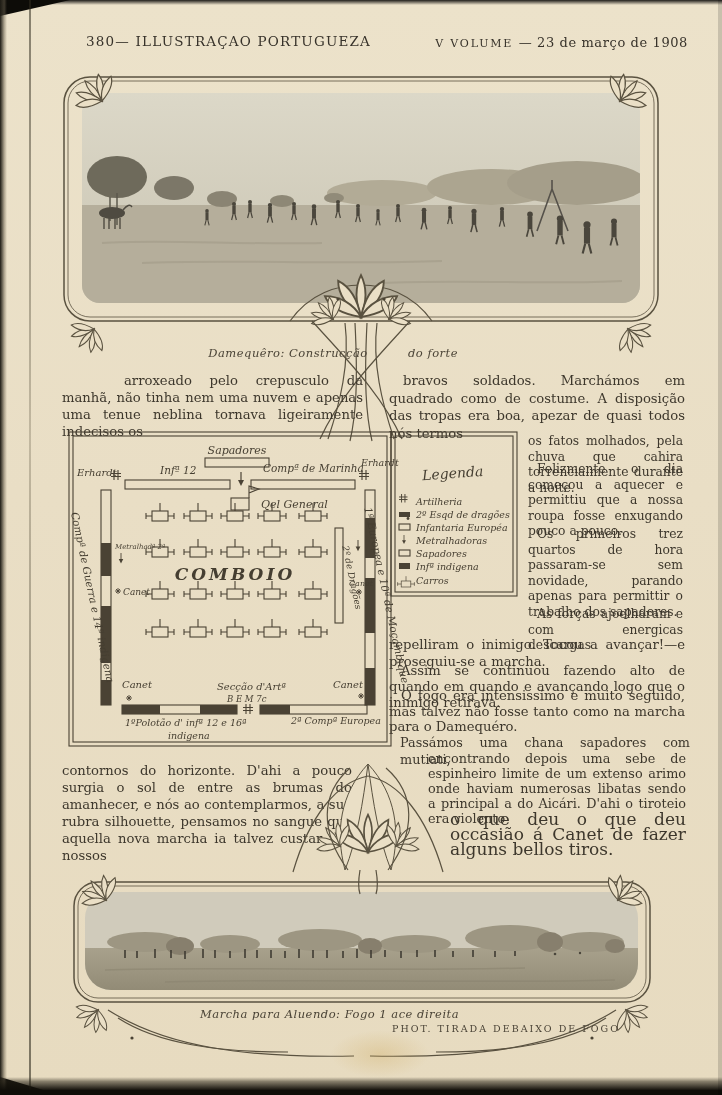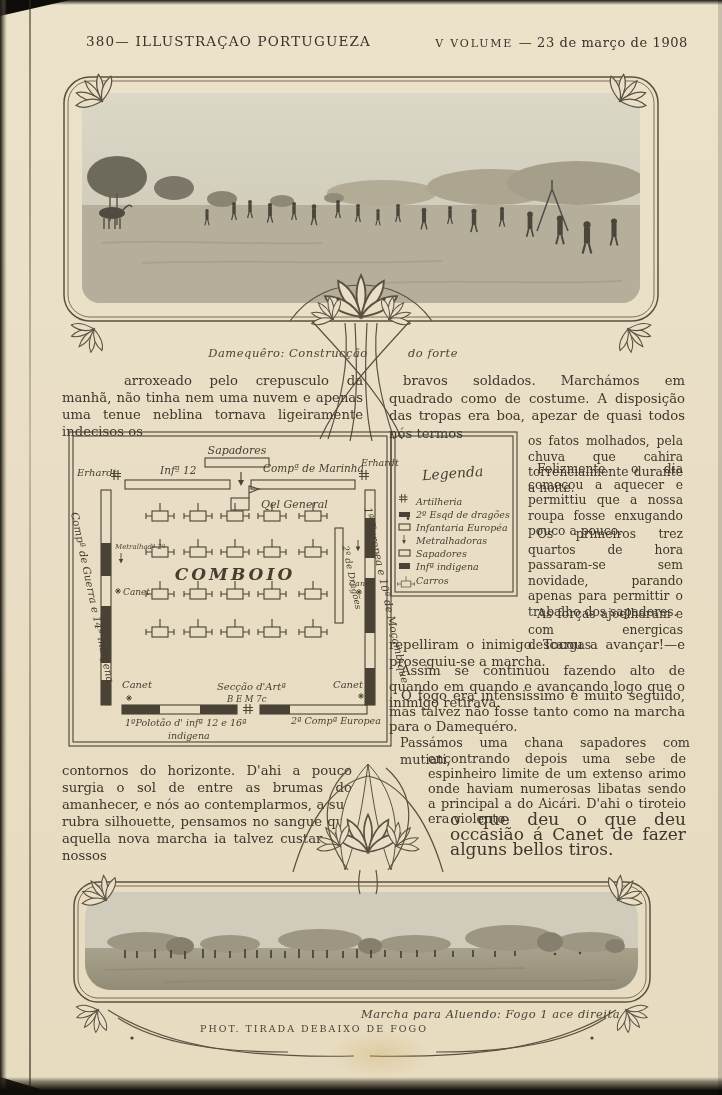--- a/index.html
+++ b/index.html
@@ -337,22 +337,22 @@
     <use href="#lotus" transform="translate(50,258) rotate(-142)"></use>
     <use href="#lotus" transform="translate(578,258) rotate(142)"></use>
     <path class="stem" d="M60,258 C120,296 200,306 306,304"></path>
     <path class="stem" d="M568,258 C508,296 428,306 322,304"></path>
     <path class="stem" d="M70,266 C110,292 170,300 240,300"></path>
     <path class="stem" d="M558,266 C518,292 458,300 388,300"></path>
     <circle cx="84" cy="286" r="1.6" class="dfill"></circle>
       <circle cx="544" cy="286" r="1.6" class="dfill"></circle>
   </svg>
 
-  <div class="abs cap" style="left:200px;top:1007px;width:420px;text-align:right;">Marcha para Aluendo: Fogo 1 ace direita</div>
-  <div class="abs cap2" style="left:200px;top:1023px;width:420px;text-align:left;">PHOT. TIRADA DEBAIXO DE FOGO</div>
+  <div class="abs cap" style="left:200px;top:1007px;width:420px;text-align:left;">Marcha para Aluendo: Fogo 1 ace direita</div>
+  <div class="abs cap2" style="left:200px;top:1023px;width:420px;text-align:right;">PHOT. TIRADA DEBAIXO DE FOGO</div>
 
   <div class="abs stain"></div>
   <div class="abs edge-top"></div>
   <div class="abs corner-tl"></div>
   <div class="abs corner-bl"></div>
   <div class="abs edge-left"></div>
   <div class="abs spine"></div>
   <div class="abs edge-bottom"></div>
   <div class="abs edge-right"></div>
 </div>

